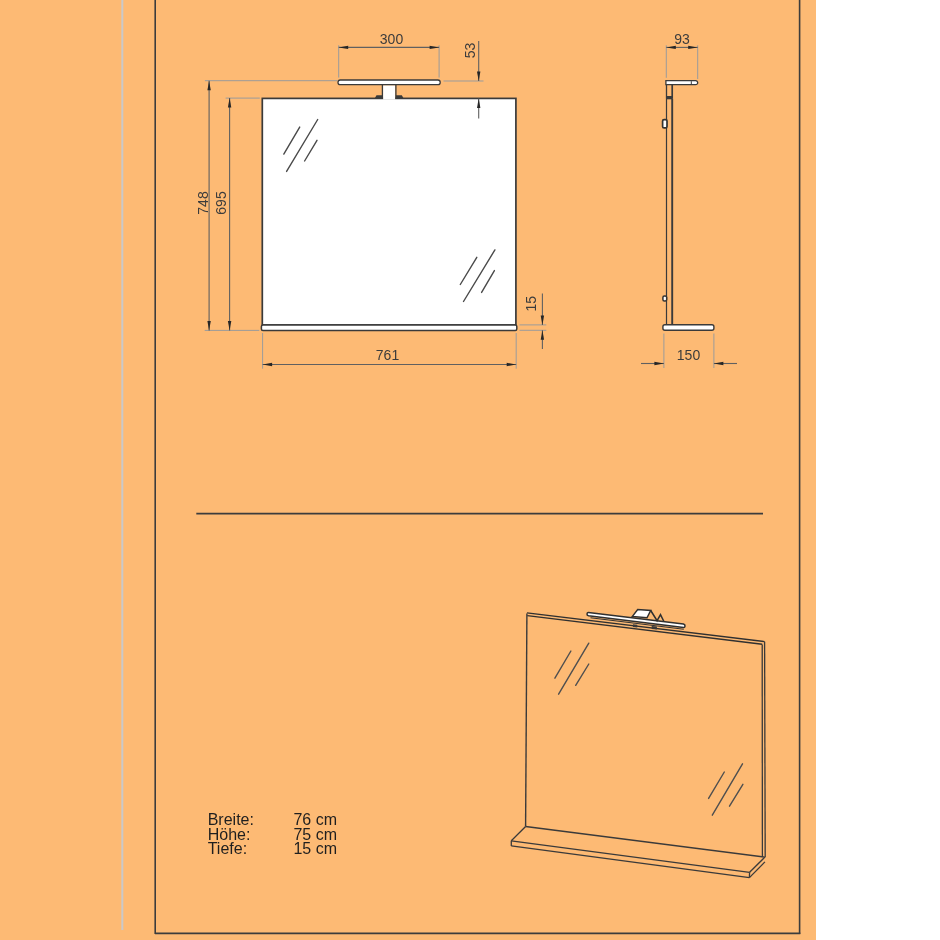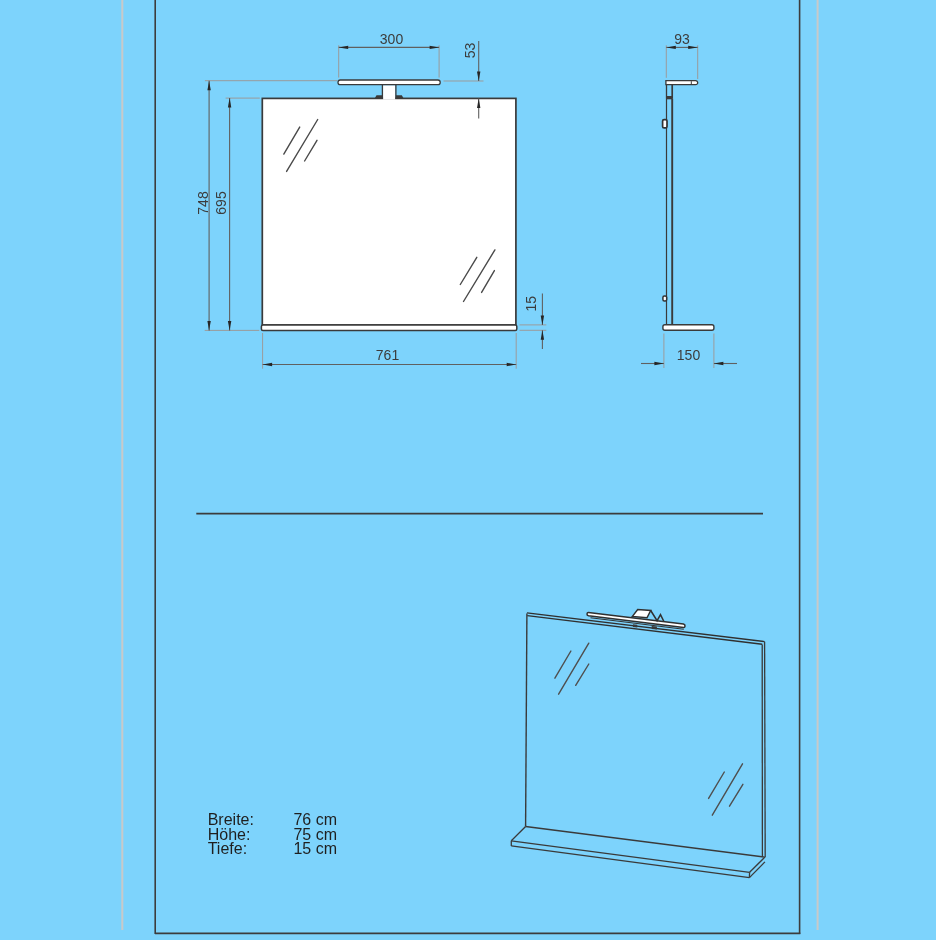--- a/index.html
+++ b/index.html
@@ -1,17 +1,17 @@
 <!DOCTYPE html>
 <html><head>
 <meta charset="utf-8">
 <style>
   html,body{margin:0;padding:0;background:#ffffff;}
-  .page{position:relative;width:936px;height:940px;background:#7dd3fc;overflow:hidden;
-        font-family:"Liberation Sans", sans-serif;}
+  .page{position:relative;width:799px;height:940px;background:#fdba74;overflow:hidden;
+        font-family:"Liberation Sans", sans-serif;padding-left:17px;}
   svg{position:absolute;left:0;top:0;}
   text{font-family:"Liberation Sans", sans-serif;}
 </style>
 </head>
 <body>
 <div class="page">
 <svg width="940" height="940" viewBox="0 0 940 940">
 
   <line x1="122.3" y1="0" x2="122.3" y2="930" stroke="#c9c9c9" stroke-width="2"></line>
 

